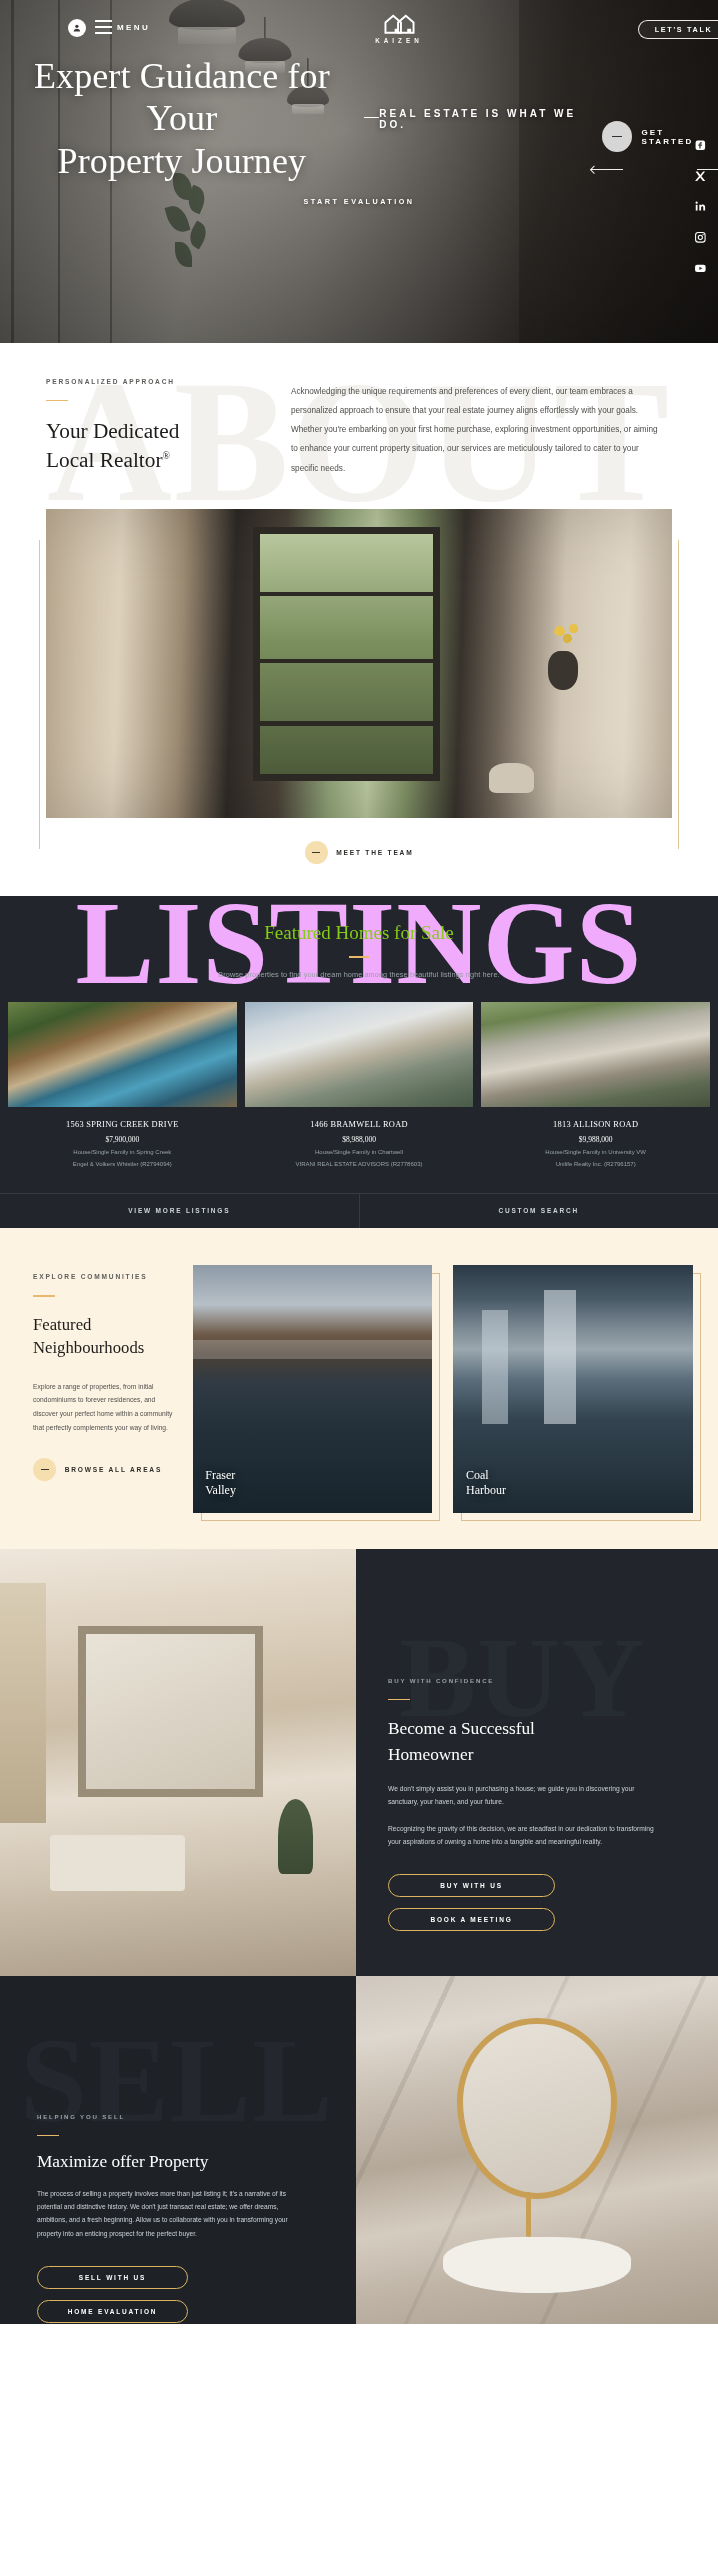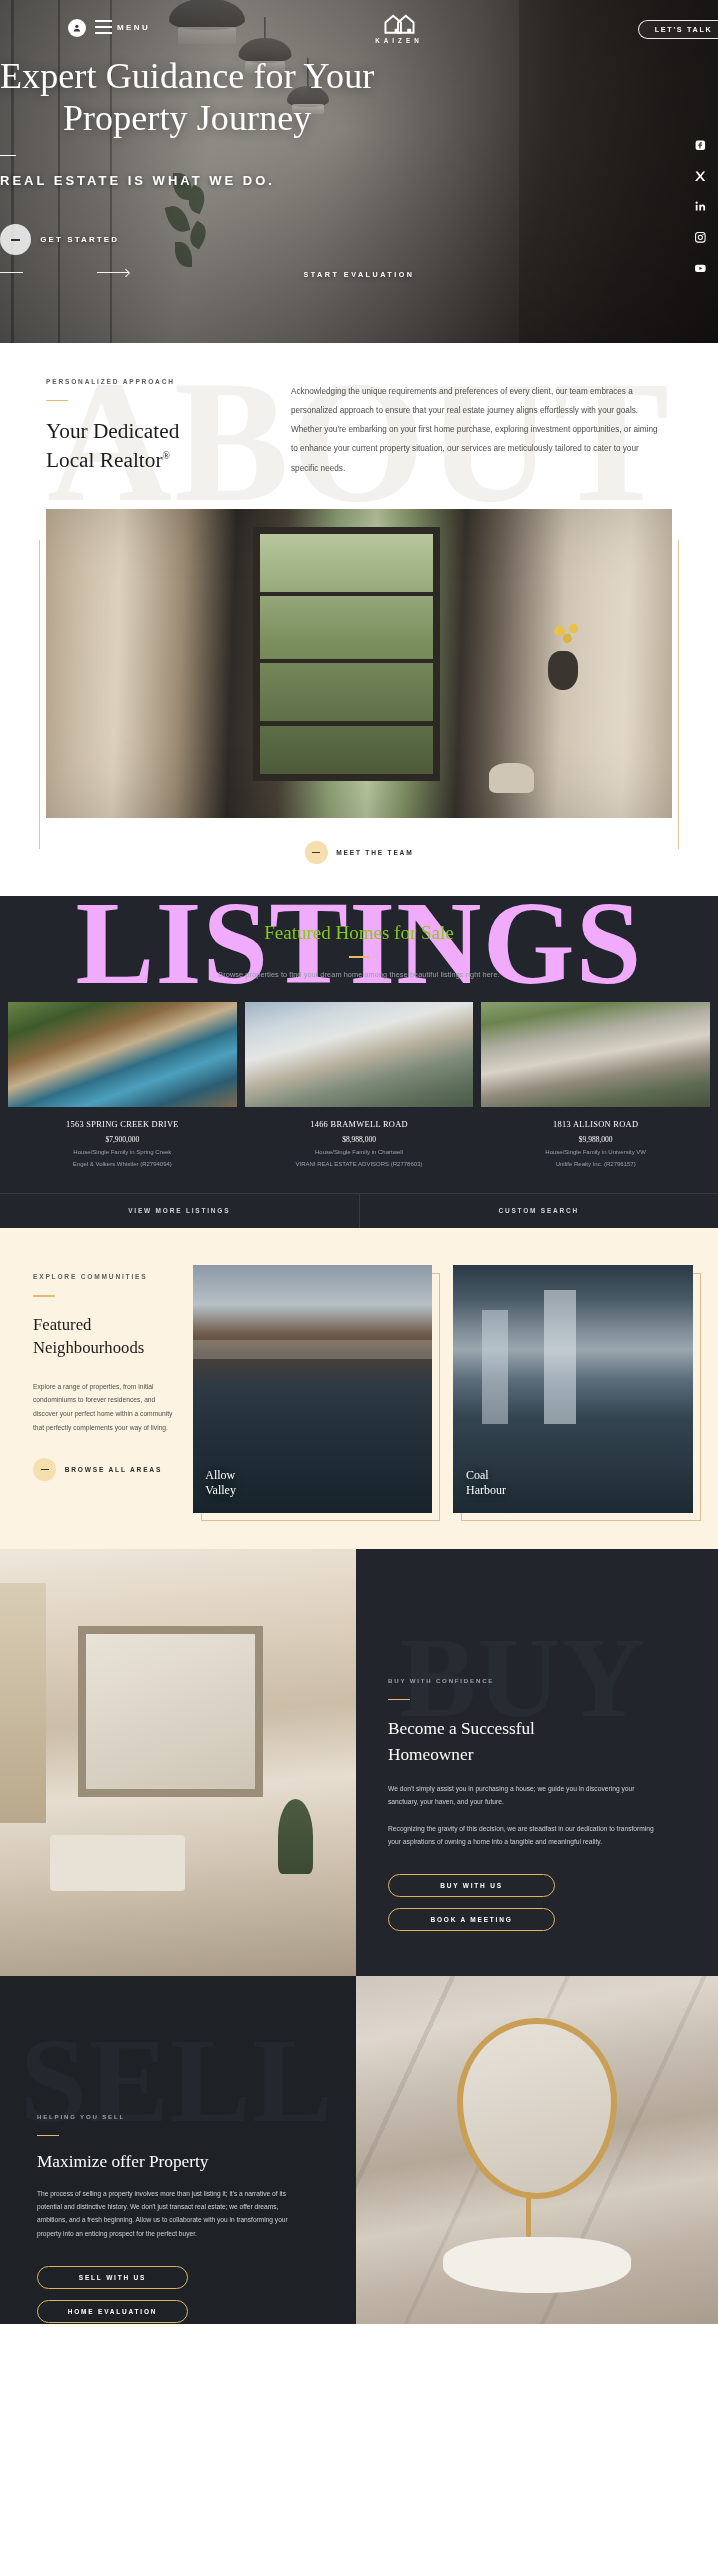--- a/index.html
+++ b/index.html
@@ -48,25 +48,25 @@
   .burger{position:absolute;left:55px;top:20px;width:16.7px;height:14px;display:flex;flex-direction:column;justify-content:space-between;}
   .burger i{display:block;height:1.7px;background:#fff;border-radius:0.6px;}
   .menu-label{position:absolute;left:77px;top:22.5px;color:#fff;font-size:8px;letter-spacing:2.4px;font-weight:700;}
   .logo{position:absolute;left:0;right:0;top:12.7px;display:flex;flex-direction:column;align-items:center;gap:2.9px;}
   .logo svg{width:31px;height:21px;}
   .logo .wordmark{color:#fff;font-size:6.3px;letter-spacing:4px;font-weight:700;opacity:.95;}
   .lets-talk{position:absolute;right:29px;top:20px;height:19px;padding:0 15.6px;border:0.9px solid rgba(255,255,255,.9);
     border-radius:11.5px;color:#fff;font-size:7.2px;letter-spacing:1.7px;font-weight:700;display:flex;align-items:center;
     background:rgba(255,255,255,.05);cursor:pointer;}
 
-  .hero-inner{position:relative;z-index:8;display:flex;flex-direction:column;align-items:flex-start;padding-top:55px;}
+  .hero-inner{position:relative;z-index:8;display:flex;flex-direction:row;align-items:center;padding-top:55px;}
   .hero-title{color:#fff;font-size:36px;line-height:1.18;text-align:center;font-weight:400;letter-spacing:0.1px;
     text-shadow:0 1.2px 10.4px rgba(0,0,0,.45);}
   .hero-rule{width:16px;height:1.2px;background:#fff;margin:15px 0 17.3px;}
-  .hero-sub{color:#fff;font-size:13px;letter-spacing:3px;font-weight:700;text-shadow:0 0.6px 5.8px rgba(0,0,0,.5);}
+  .hero-sub{color:#fff;font-size:10px;letter-spacing:3px;font-weight:700;text-shadow:0 0.6px 5.8px rgba(0,0,0,.5);}
 
   .get-started{position:relative;margin-top:36px;display:flex;align-items:center;gap:9.2px;cursor:pointer;}
   .gs-circle{width:31px;height:31px;border-radius:50%;background:rgba(255,255,255,.82);display:flex;align-items:center;justify-content:center;}
   .gs-circle i{display:block;width:9.8px;height:1.2px;background:#35322e;}
   .gs-label{color:#fff;font-size:8px;letter-spacing:2.1px;font-weight:700;text-shadow:0 0.6px 4.6px rgba(0,0,0,.5);}
   .hero-arrows{position:absolute;left:50%;top:45px;transform:translateX(-50%);width:138px;display:flex;justify-content:space-between;}
   .harr{width:32px;height:5.8px;position:relative;}
   .harr i{position:absolute;top:2.3px;left:0;width:32px;height:0.9px;background:rgba(255,255,255,.92);}
   .harr.l::before,.harr.r::after{content:"";position:absolute;top:0.6px;width:4.6px;height:4.6px;border-top:0.9px solid rgba(255,255,255,.92);}
   .harr.l::before{left:0;border-left:0.9px solid rgba(255,255,255,.92);transform:rotate(-45deg);}
@@ -397,21 +397,21 @@
         <span class="pill-text">BROWSE ALL AREAS</span>
       </div>
     </div>
   </div>
 
   <div class="neigh-right">
     <div class="hood h1">
       <span class="frame"></span>
       <span class="img"></span>
       <span class="label serif">
-        <span>Allow</span><br>
+        <span>Fraser</span><br>
         <span>Valley</span>
       </span>
     </div>
     <div class="hood h2img">
       <span class="frame"></span>
       <span class="img"></span>
       <span class="label serif">
         <span>Coal</span><br>
         <span>Harbour</span>
       </span>

